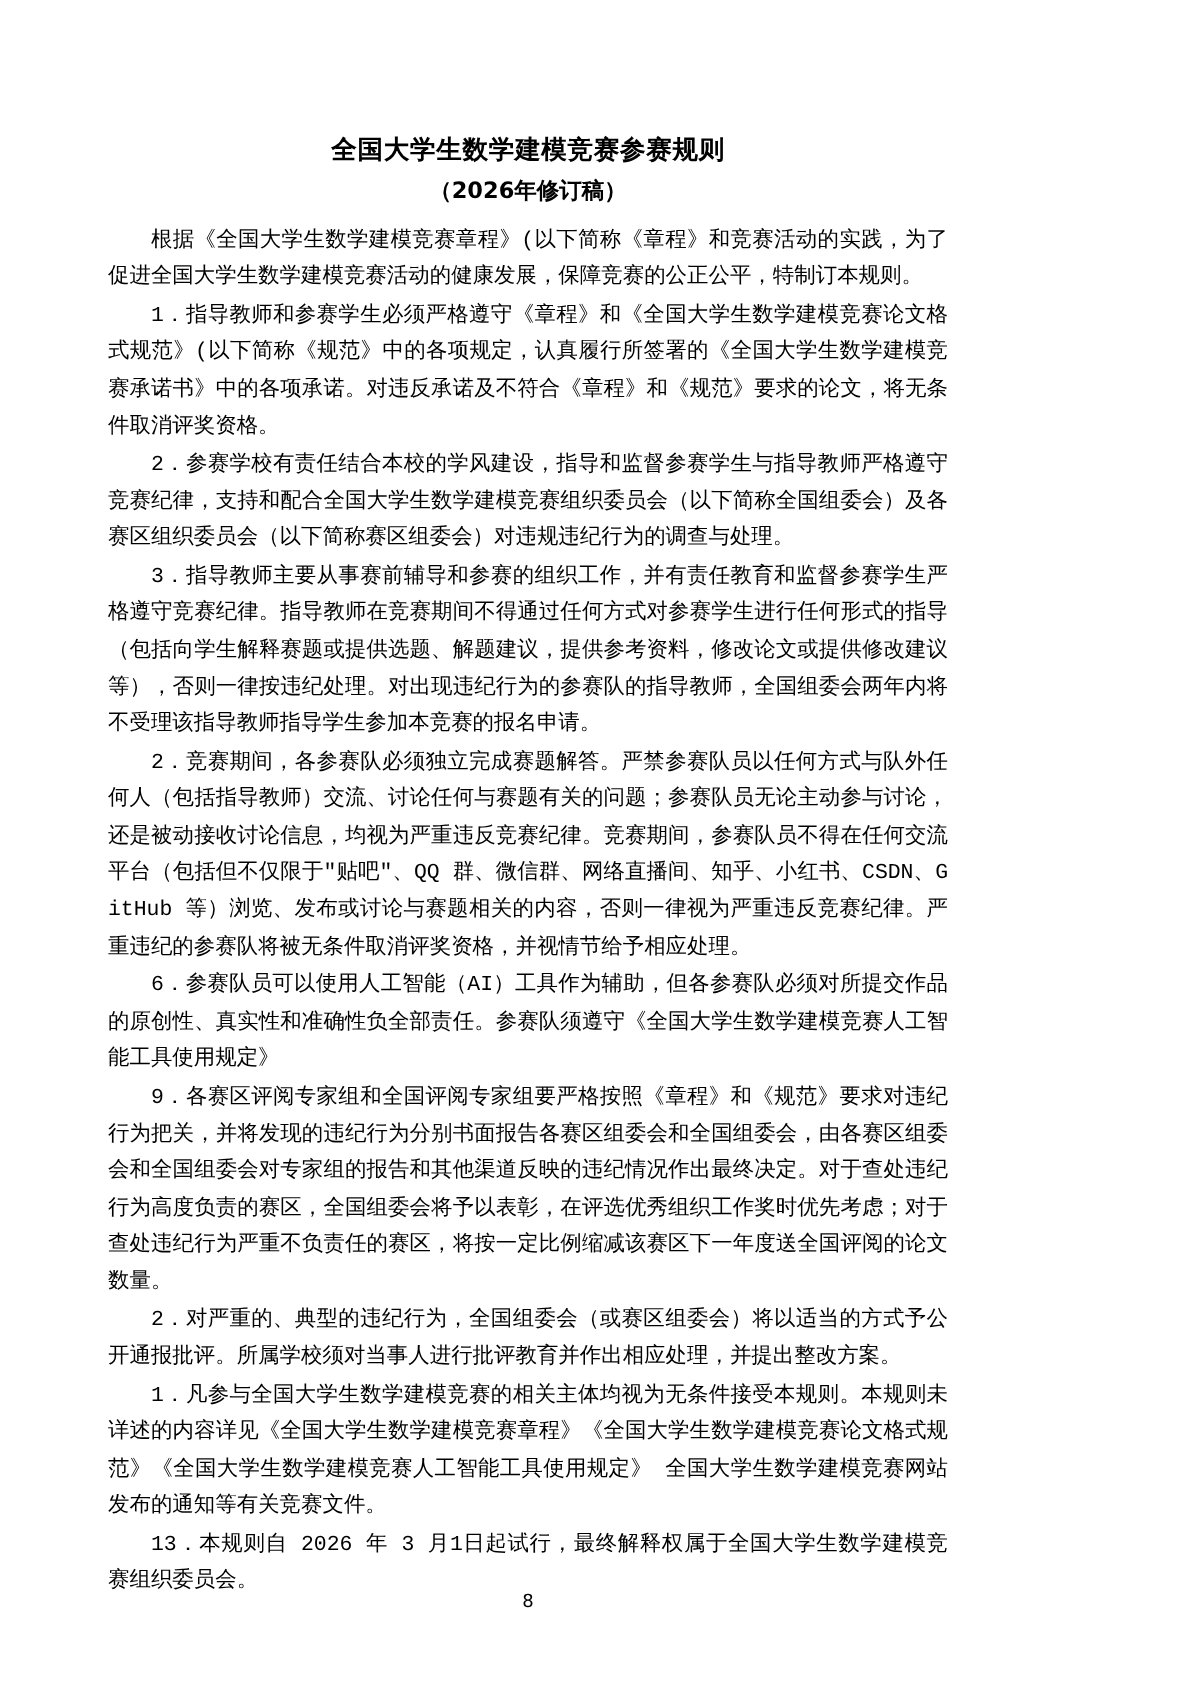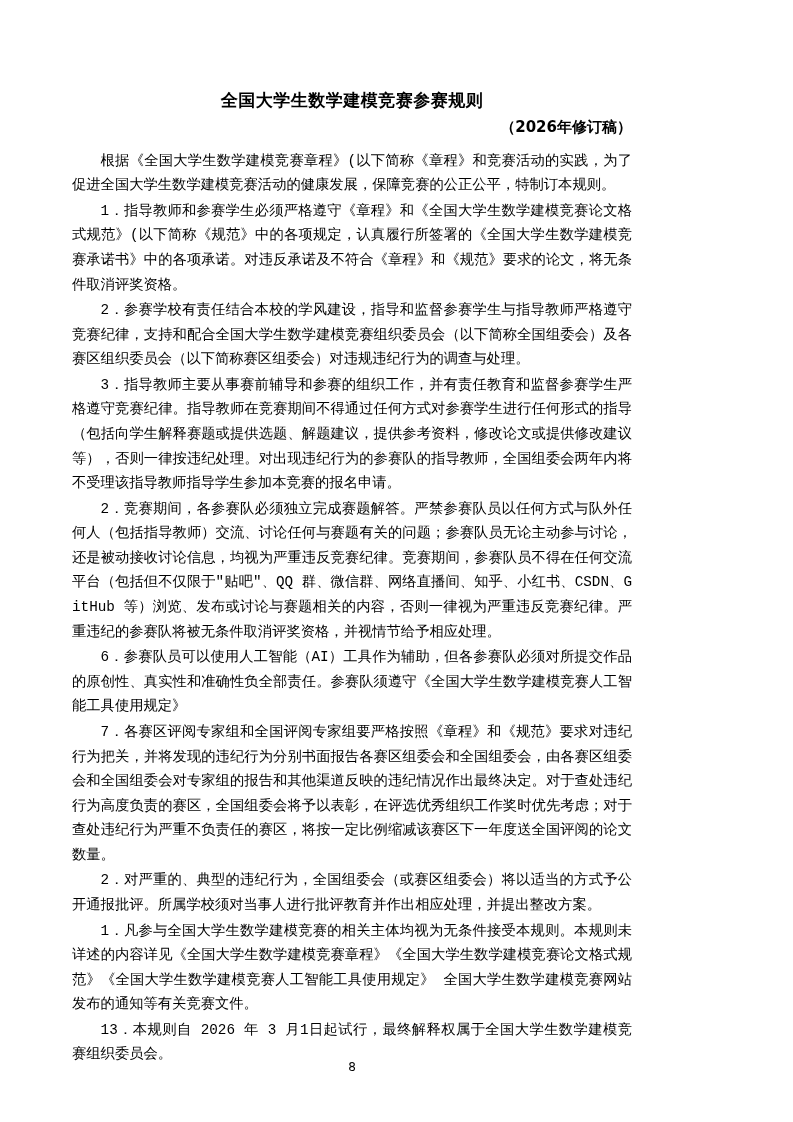--- a/index.html
+++ b/index.html
@@ -22,21 +22,21 @@
   }
   .doc-title {
     text-align: center;
     font-size: 17px;
     font-weight: bold;
     letter-spacing: 0.5px;
     line-height: 1.45;
     margin: 0;
   }
   .doc-subtitle {
-    text-align: right;
+    text-align: center;
     font-size: 15px;
     font-weight: bold;
     line-height: 1.6;
     margin: 2px 0 6px 0;
   }
   .body-text {
     margin-top: 10px;
     font-family: Liberation Mono, monospace;
   }
   .para {
@@ -65,21 +65,21 @@
   <h1 class="doc-title">全国大学生数学建模竞赛参赛规则</h1>
   <div class="doc-subtitle">（2026年修订稿）</div>
 
   <div class="body-text">
     <p class="para">根据《全国大学生数学建模竞赛章程》(以下简称《章程》和竞赛活动的实践，为了促进全国大学生数学建模竞赛活动的健康发展，保障竞赛的公正公平，特制订本规则。</p>
     <p class="para">1．指导教师和参赛学生必须严格遵守《章程》和《全国大学生数学建模竞赛论文格式规范》(以下简称《规范》中的各项规定，认真履行所签署的《全国大学生数学建模竞赛承诺书》中的各项承诺。对违反承诺及不符合《章程》和《规范》要求的论文，将无条件取消评奖资格。</p>
     <p class="para">2．参赛学校有责任结合本校的学风建设，指导和监督参赛学生与指导教师严格遵守竞赛纪律，支持和配合全国大学生数学建模竞赛组织委员会（以下简称全国组委会）及各赛区组织委员会（以下简称赛区组委会）对违规违纪行为的调查与处理。</p>
     <p class="para">3．指导教师主要从事赛前辅导和参赛的组织工作，并有责任教育和监督参赛学生严格遵守竞赛纪律。指导教师在竞赛期间不得通过任何方式对参赛学生进行任何形式的指导（包括向学生解释赛题或提供选题、解题建议，提供参考资料，修改论文或提供修改建议等），否则一律按违纪处理。对出现违纪行为的参赛队的指导教师，全国组委会两年内将不受理该指导教师指导学生参加本竞赛的报名申请。</p>
     <p class="para">2．竞赛期间，各参赛队必须独立完成赛题解答。严禁参赛队员以任何方式与队外任何人（包括指导教师）交流、讨论任何与赛题有关的问题；参赛队员无论主动参与讨论，还是被动接收讨论信息，均视为严重违反竞赛纪律。竞赛期间，参赛队员不得在任何交流平台（包括但不仅限于"贴吧"、QQ 群、微信群、网络直播间、知乎、小红书、CSDN、GitHub 等）浏览、发布或讨论与赛题相关的内容，否则一律视为严重违反竞赛纪律。严重违纪的参赛队将被无条件取消评奖资格，并视情节给予相应处理。</p>
     <p class="para">6．参赛队员可以使用人工智能（AI）工具作为辅助，但各参赛队必须对所提交作品的原创性、真实性和准确性负全部责任。参赛队须遵守《全国大学生数学建模竞赛人工智能工具使用规定》</p>
-    <p class="para">7．各赛区评阅专家组和全国评阅专家组要严格按照《章程》和《规范》要求对违纪行为把关，并将发现的违纪行为分别书面报告各赛区组委会和全国组委会，由各赛区组委会和全国组委会对专家组的报告和其他渠道反映的违纪情况作出最终决定。对于查处违纪行为高度负责的赛区，全国组委会将予以表彰，在评选优秀组织工作奖时优先考虑；对于查处违纪行为严重不负责任的赛区，将按一定比例缩减该赛区下一年度送全国评阅的论文数量。</p>
+    <p class="para">9．各赛区评阅专家组和全国评阅专家组要严格按照《章程》和《规范》要求对违纪行为把关，并将发现的违纪行为分别书面报告各赛区组委会和全国组委会，由各赛区组委会和全国组委会对专家组的报告和其他渠道反映的违纪情况作出最终决定。对于查处违纪行为高度负责的赛区，全国组委会将予以表彰，在评选优秀组织工作奖时优先考虑；对于查处违纪行为严重不负责任的赛区，将按一定比例缩减该赛区下一年度送全国评阅的论文数量。</p>
     <p class="para">2．对严重的、典型的违纪行为，全国组委会（或赛区组委会）将以适当的方式予公开通报批评。所属学校须对当事人进行批评教育并作出相应处理，并提出整改方案。</p>
     <p class="para">1．凡参与全国大学生数学建模竞赛的相关主体均视为无条件接受本规则。本规则未详述的内容详见《全国大学生数学建模竞赛章程》《全国大学生数学建模竞赛论文格式规范》《全国大学生数学建模竞赛人工智能工具使用规定》 全国大学生数学建模竞赛网站发布的通知等有关竞赛文件。</p>
     <p class="para">13．本规则自 2026 年 3 月1日起试行，最终解释权属于全国大学生数学建模竞赛组织委员会。</p>
   </div>
 
   <div class="page-number">8</div>
 
 </div>
 
 </body></html>

